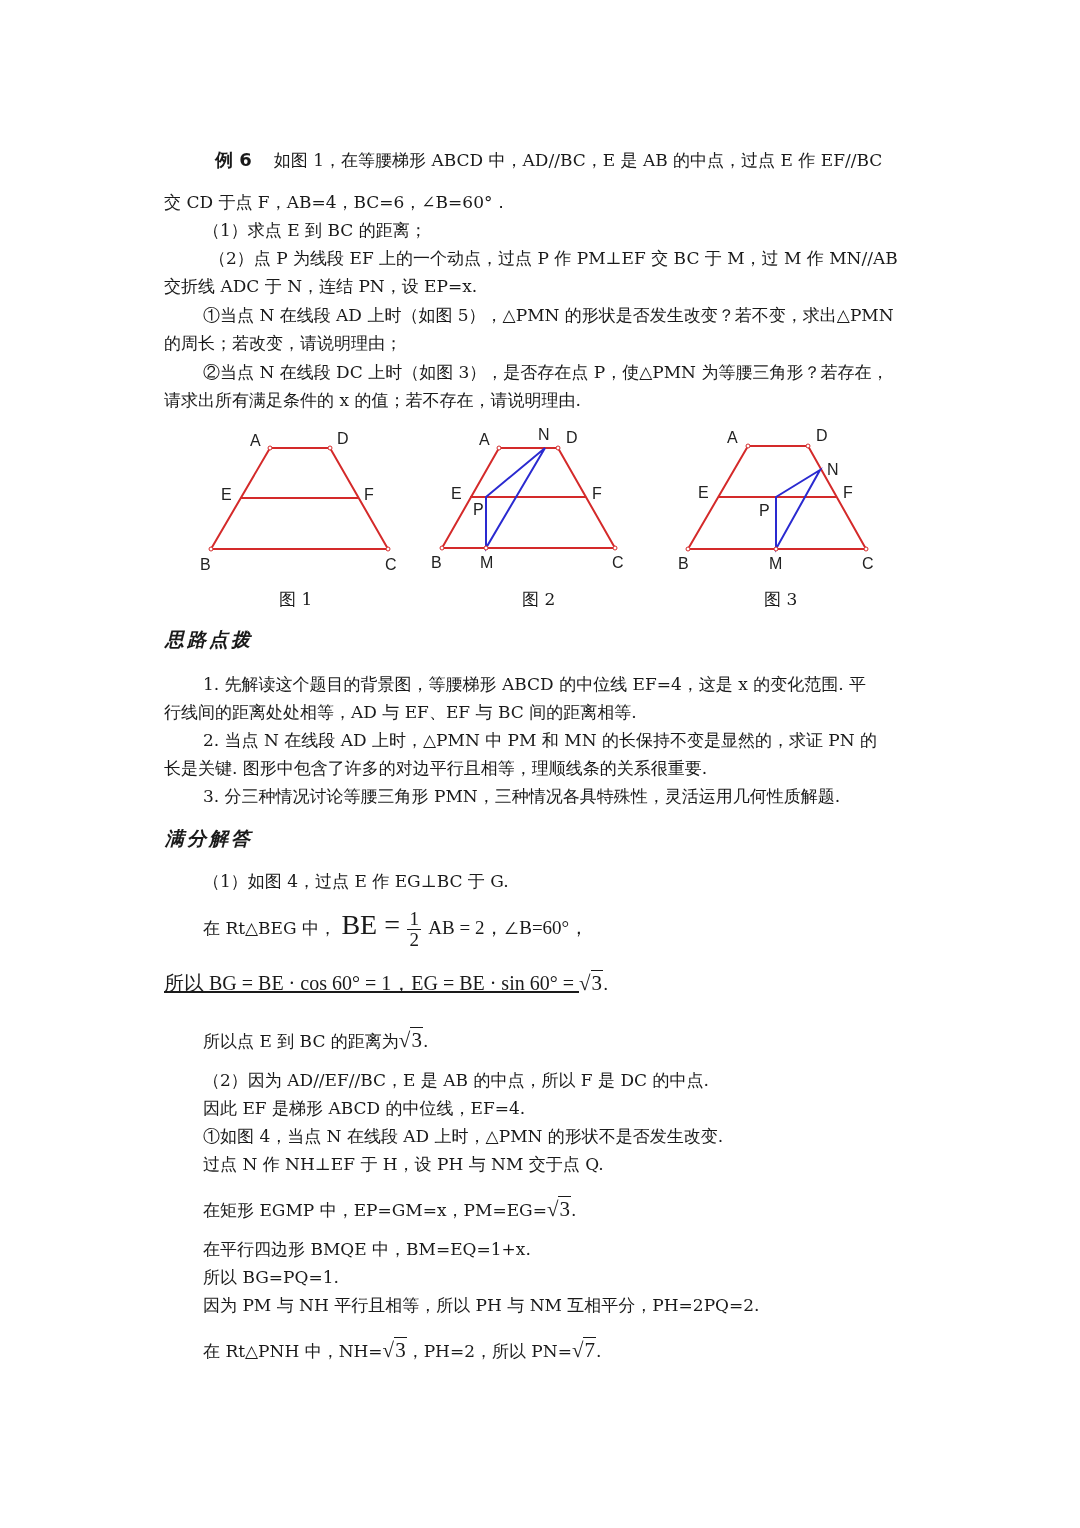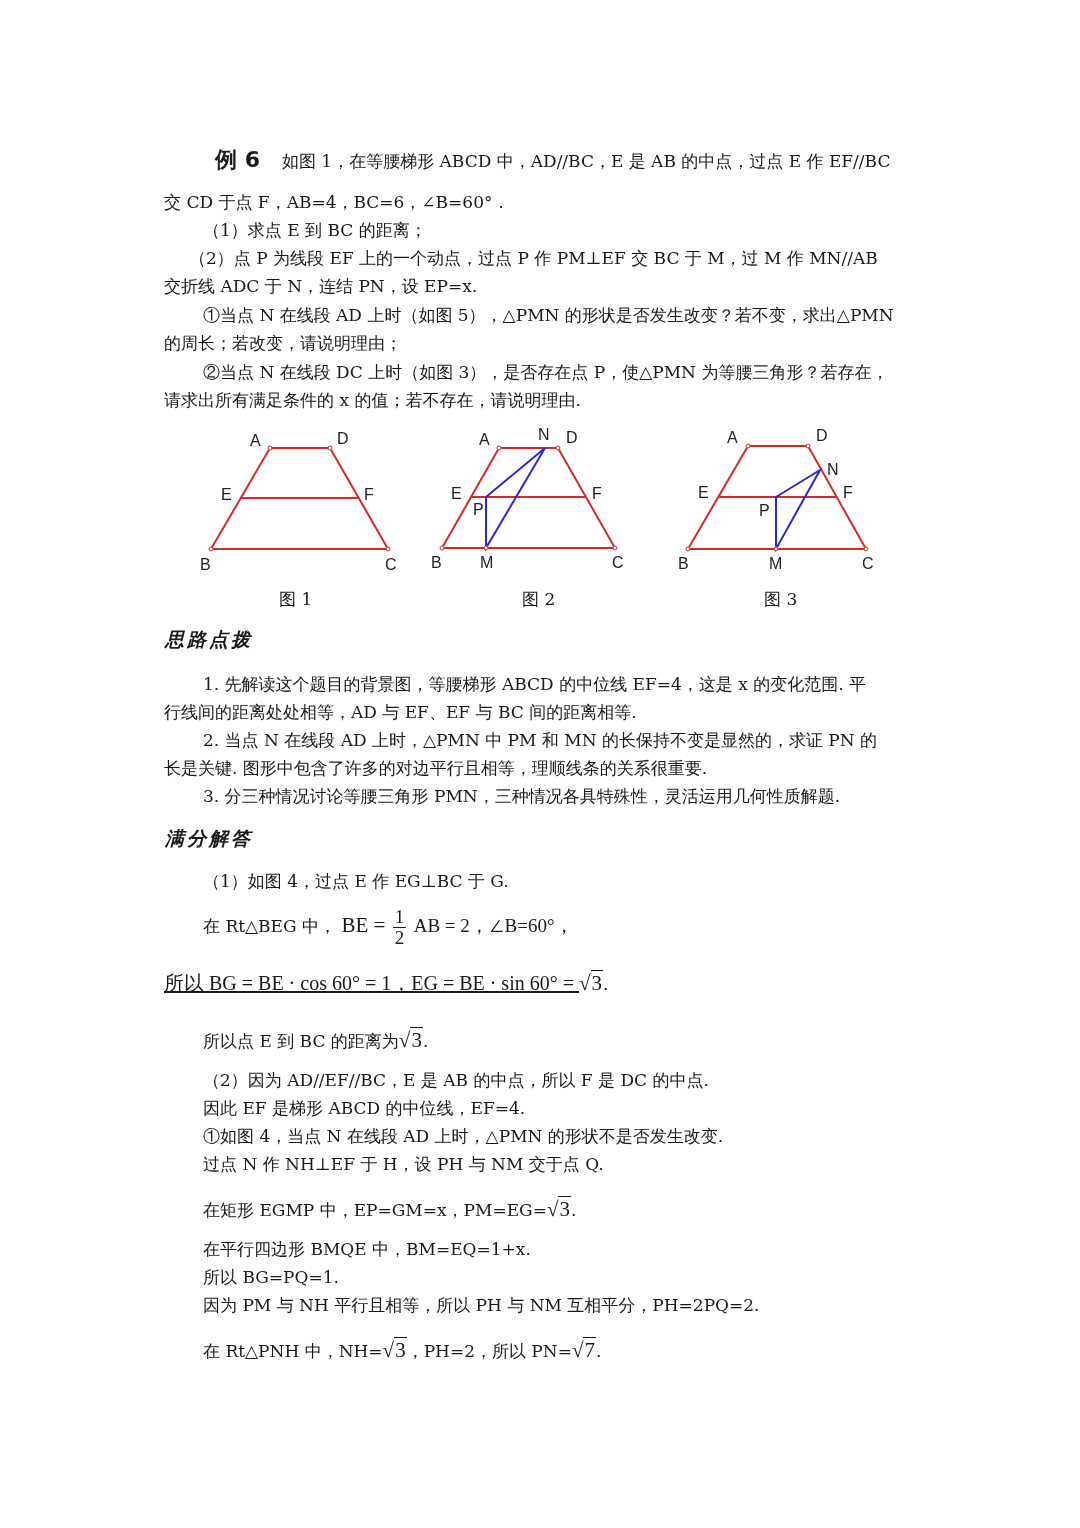--- a/index.html
+++ b/index.html
@@ -1,40 +1,40 @@
 <!DOCTYPE html>
 <html><head>
 <meta charset="utf-8">
 <style>
   html, body { margin: 0; padding: 0; }
   body {
     width: 1080px; height: 1528px; background: #ffffff; position: relative; overflow: hidden;
     font-family: "DejaVu Serif", "Liberation Serif", serif; color: #1a1a1a;
   }
   .line { position: absolute; font-size: 17px; white-space: nowrap; line-height: 22px; }
-  .ex-label { font-family: "DejaVu Sans", sans-serif; font-weight: bold; font-size: 22px; margin-right: 22px; text-align: right; }
+  .ex-label { font-family: "DejaVu Sans", sans-serif; font-weight: bold; font-size: 18px; margin-right: 22px; text-align: right; }
   .heading { position: absolute; font-size: 19px; font-weight: bold; font-family: "DejaVu Serif", serif; letter-spacing: 3px; font-style: italic; }
   svg.fig { position: absolute; left: 0; top: 0; }
   .caption { position: absolute; font-size: 17px; }
   .frac { display: inline-block; vertical-align: middle; text-align: center; font-family: "Liberation Serif", serif; font-size: 19px; line-height: 20px; margin: 0 2px; }
   .frac span { display: block; }
   .frac .num { border-bottom: 1px solid #1a1a1a; padding: 0 2px; }
-  .math { font-family: "Liberation Serif", serif; font-size: 21px; }
+  .math { font-family: "Liberation Serif", serif; font-size: 28px; }
   .sqrt { font-family: "Liberation Serif", serif; font-size: 21px; }
   .sqrt .rad { border-top: 1px solid #1a1a1a; padding: 0 1px; }
 </style>
 </head>
 <body>
 
 <div class="line" style="left:215px;top:149px;">
   <span class="ex-label">例 6</span><span>如图 1，在等腰梯形 ABCD 中，AD//BC，E 是 AB 的中点，过点 E 作 EF//BC</span>
 </div>
 <div class="line" style="left:164px;top:191px;">交 CD 于点 F，AB=4，BC=6，∠B=60°．</div>
 <div class="line" style="left:203px;top:219px;">（1）求点 E 到 BC 的距离；</div>
-<div class="line" style="left:189px;top:247px;">（2）点 P 为线段 EF 上的一个动点，过点 P 作 PM⊥EF 交 BC 于 M，过 M 作 MN//AB</div>
+<div class="line" style="left:209px;top:247px;">（2）点 P 为线段 EF 上的一个动点，过点 P 作 PM⊥EF 交 BC 于 M，过 M 作 MN//AB</div>
 <div class="line" style="left:164px;top:275px;text-align:center;">交折线 ADC 于 N，连结 PN，设 EP=x.</div>
 <div class="line" style="left:203px;top:304px;">①当点 N 在线段 AD 上时（如图 5），△PMN 的形状是否发生改变？若不变，求出△PMN</div>
 <div class="line" style="left:164px;top:332px;">的周长；若改变，请说明理由；</div>
 <div class="line" style="left:203px;top:361px;">②当点 N 在线段 DC 上时（如图 3），是否存在点 P，使△PMN 为等腰三角形？若存在，</div>
 <div class="line" style="left:164px;top:389px;">请求出所有满足条件的 x 的值；若不存在，请说明理由.</div>
 
 <svg class="fig" width="1080" height="620">
   <g font-family="Liberation Sans, sans-serif" font-size="16" fill="#222">
 
     <g stroke="#d42a2a" stroke-width="2" fill="none">

